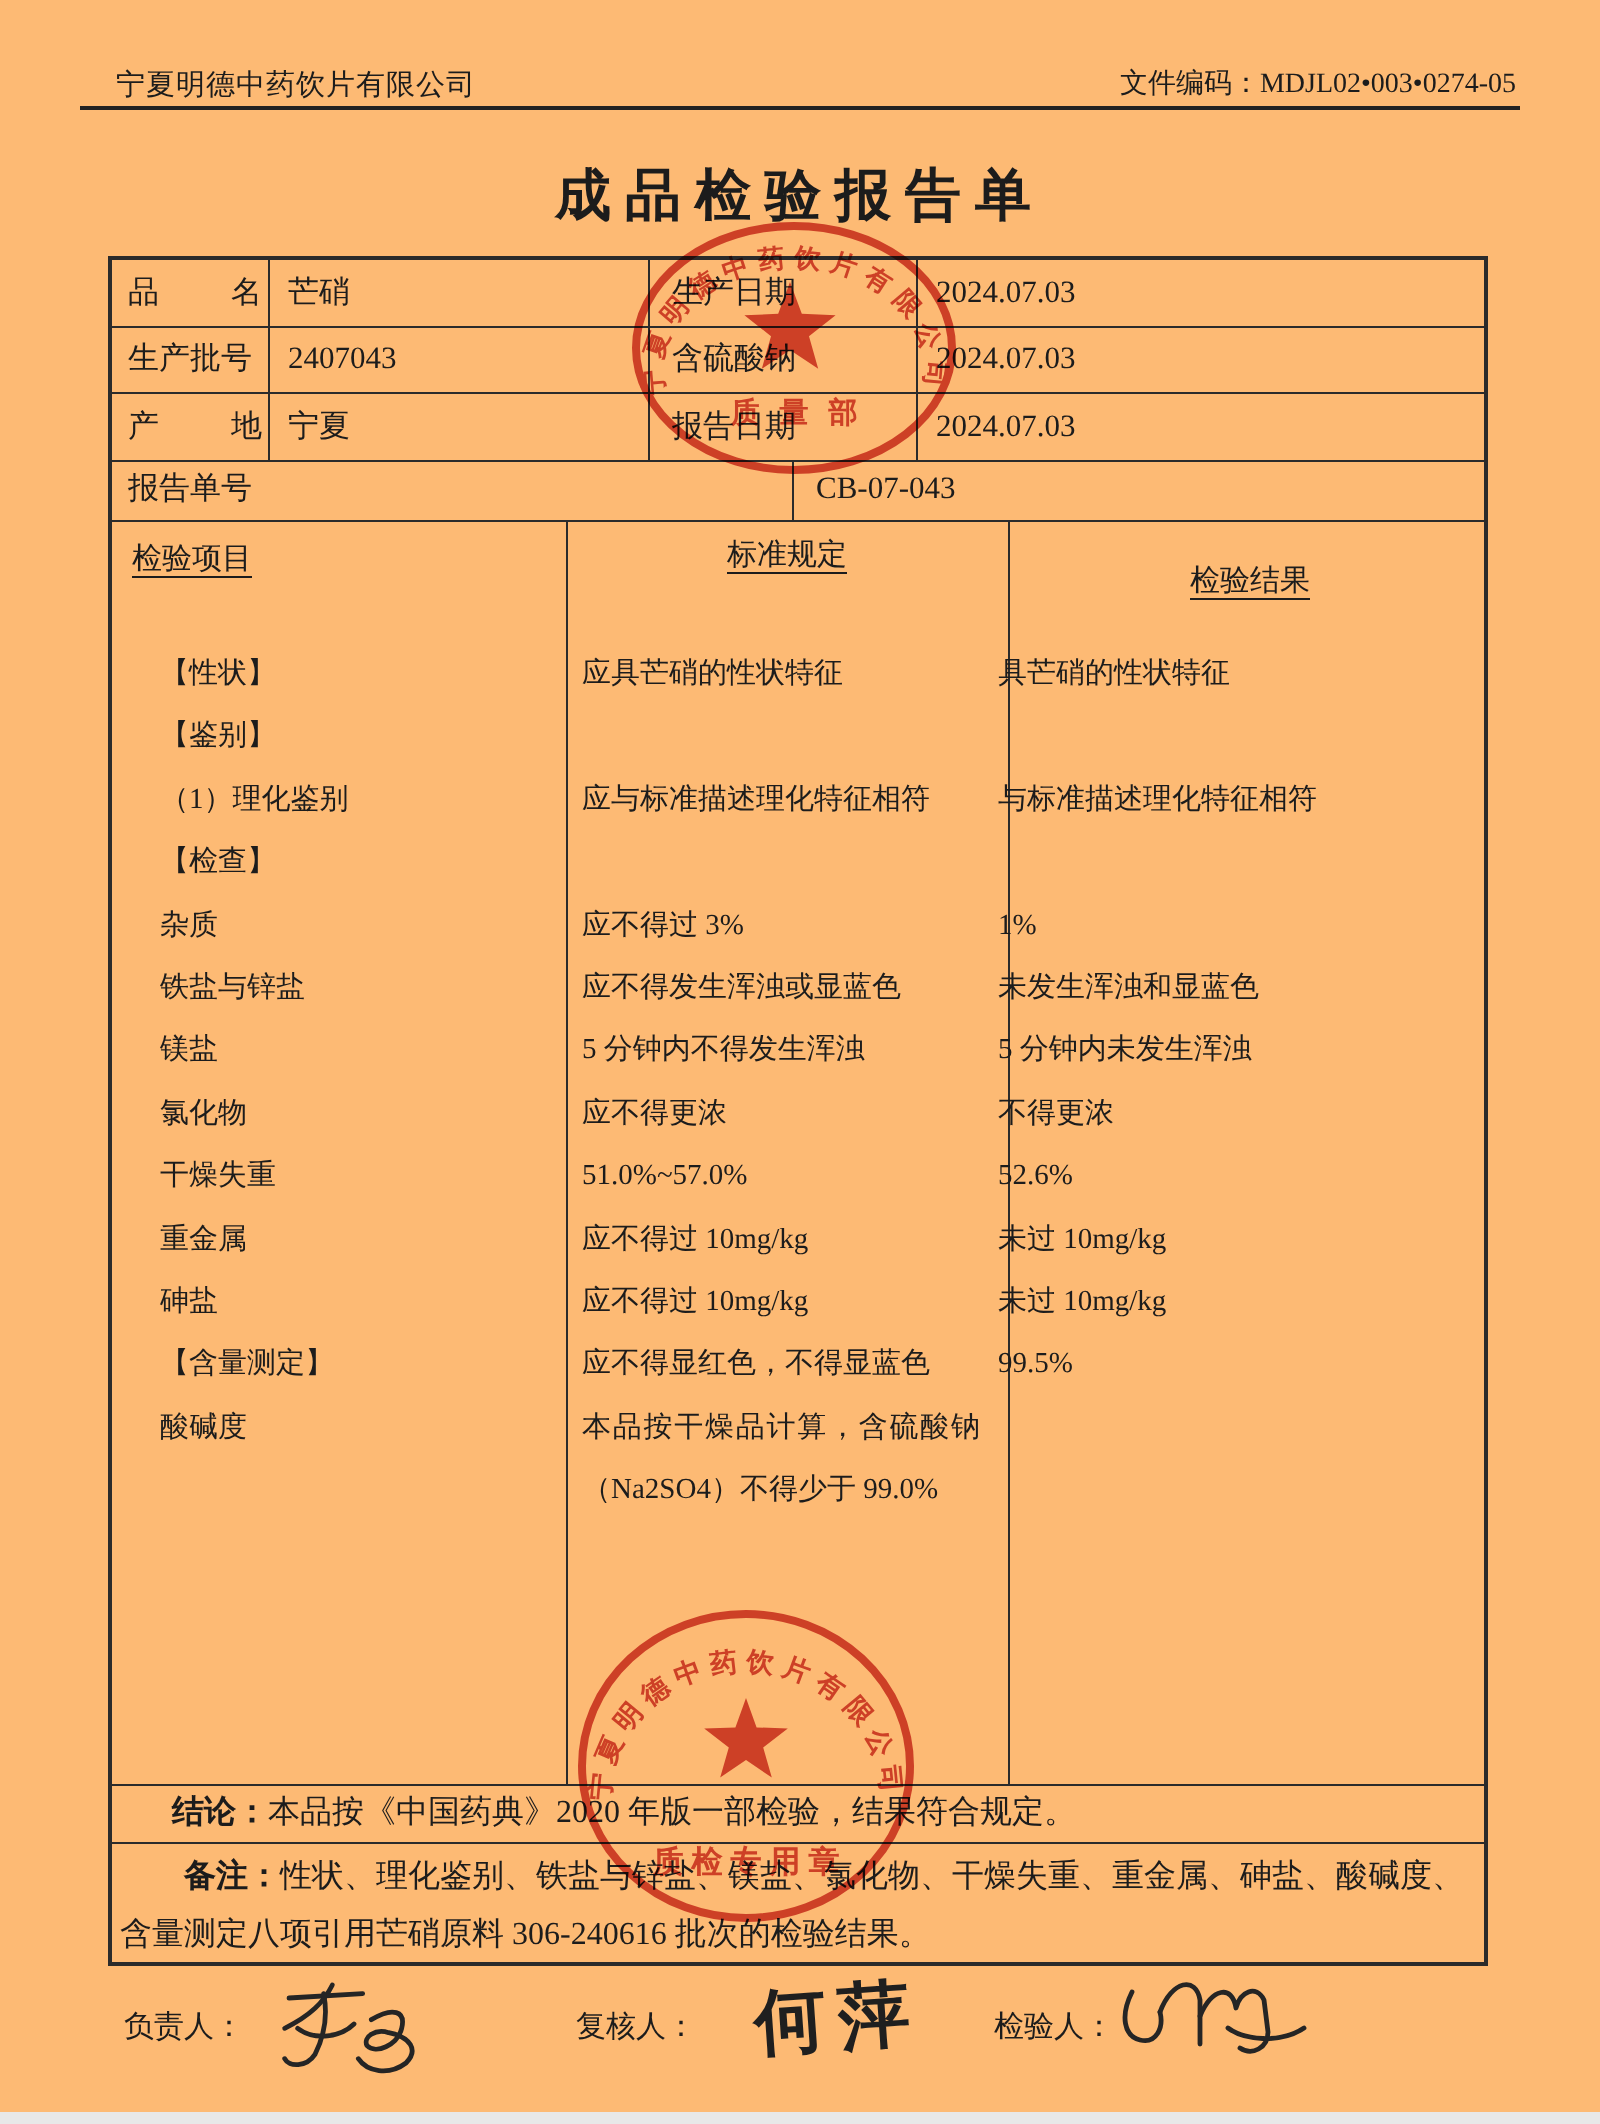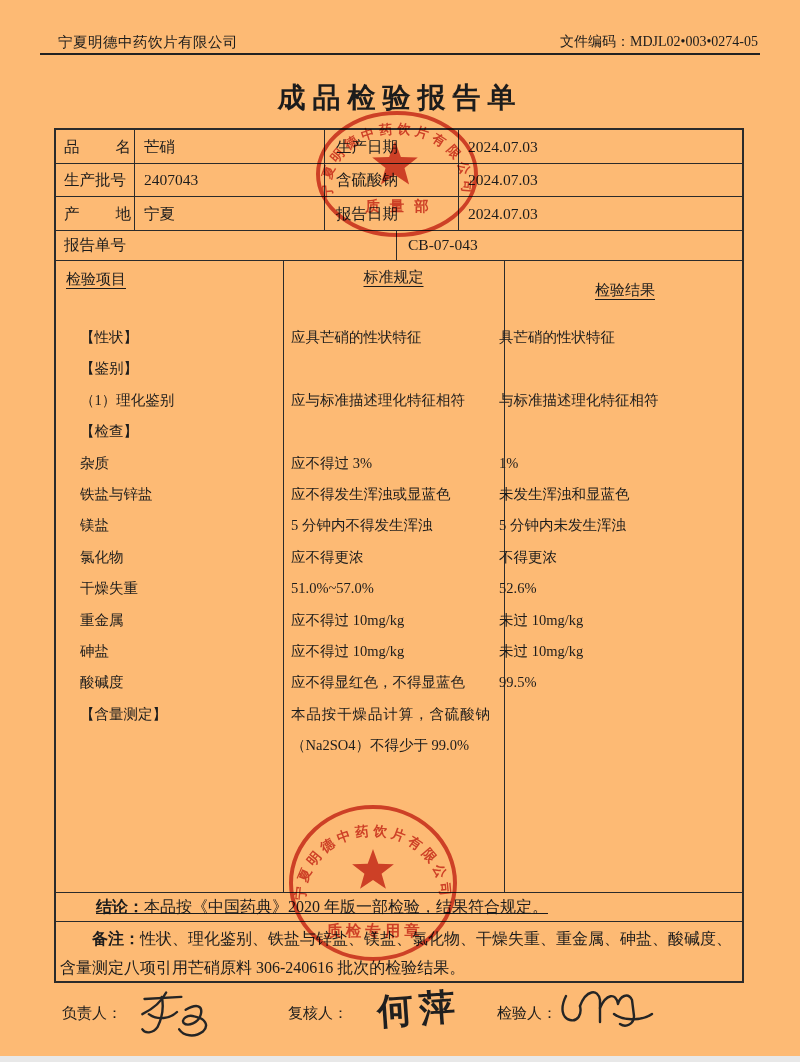--- a/index.html
+++ b/index.html
@@ -15,21 +15,21 @@
   .tbl{left:54px;top:128px;width:690px;height:855px;border:2px solid #2b2b2b;box-sizing:border-box;}
   .hline,.vline{position:absolute;background:#2b2b2b;}
   .cell{position:absolute;font-size:15.5px;line-height:31px;white-space:nowrap;}
   .spread2{letter-spacing:36px;overflow:hidden;width:70px;}
   .colhead{position:absolute;font-size:15px;text-decoration:underline;text-underline-offset:4px;}
   .mcol{position:absolute;top:192px;height:570px;box-sizing:border-box;}
   .trow{height:31.4px;line-height:31.4px;font-size:14.5px;white-space:nowrap;}
   .just{white-space:normal;width:199px;text-align:justify;text-align-last:justify;}
   .concl{position:absolute;left:0;top:762px;width:690px;height:29px;line-height:29px;font-size:16px;}
   .concl .lbl,.rem .lbl{font-weight:bold;}
-  .concl .body{padding-left:40px;text-decoration:underline;}
+  .concl .body{padding-left:30px;}
   .rem{position:absolute;left:4px;top:791px;width:680px;font-size:16px;line-height:29px;
        text-indent:32px;padding-top:3px;}
   
   .stamp{mix-blend-mode:multiply;opacity:.88;}
   
   .sigline{font-size:15px;}
 </style>
 </head>
 <body>
 
@@ -84,22 +84,22 @@
         <div class="trow">【鉴别】</div>
         <div class="trow">（1）理化鉴别</div>
         <div class="trow">【检查】</div>
         <div class="trow">杂质</div>
         <div class="trow">铁盐与锌盐</div>
         <div class="trow">镁盐</div>
         <div class="trow">氯化物</div>
         <div class="trow">干燥失重</div>
         <div class="trow">重金属</div>
         <div class="trow">砷盐</div>
+        <div class="trow">【含量测定】</div>
         <div class="trow">酸碱度</div>
-        <div class="trow">【含量测定】</div>
         <div class="trow"></div>
       </div>
     <div class="mcol" style="left:227px;width:221px;padding-left:8px;">
         <div class="trow">应具芒硝的性状特征</div>
         <div class="trow"></div>
         <div class="trow">应与标准描述理化特征相符</div>
         <div class="trow"></div>
         <div class="trow">应不得过 3%</div>
         <div class="trow">应不得发生浑浊或显蓝色</div>
         <div class="trow">5 分钟内不得发生浑浊</div>

